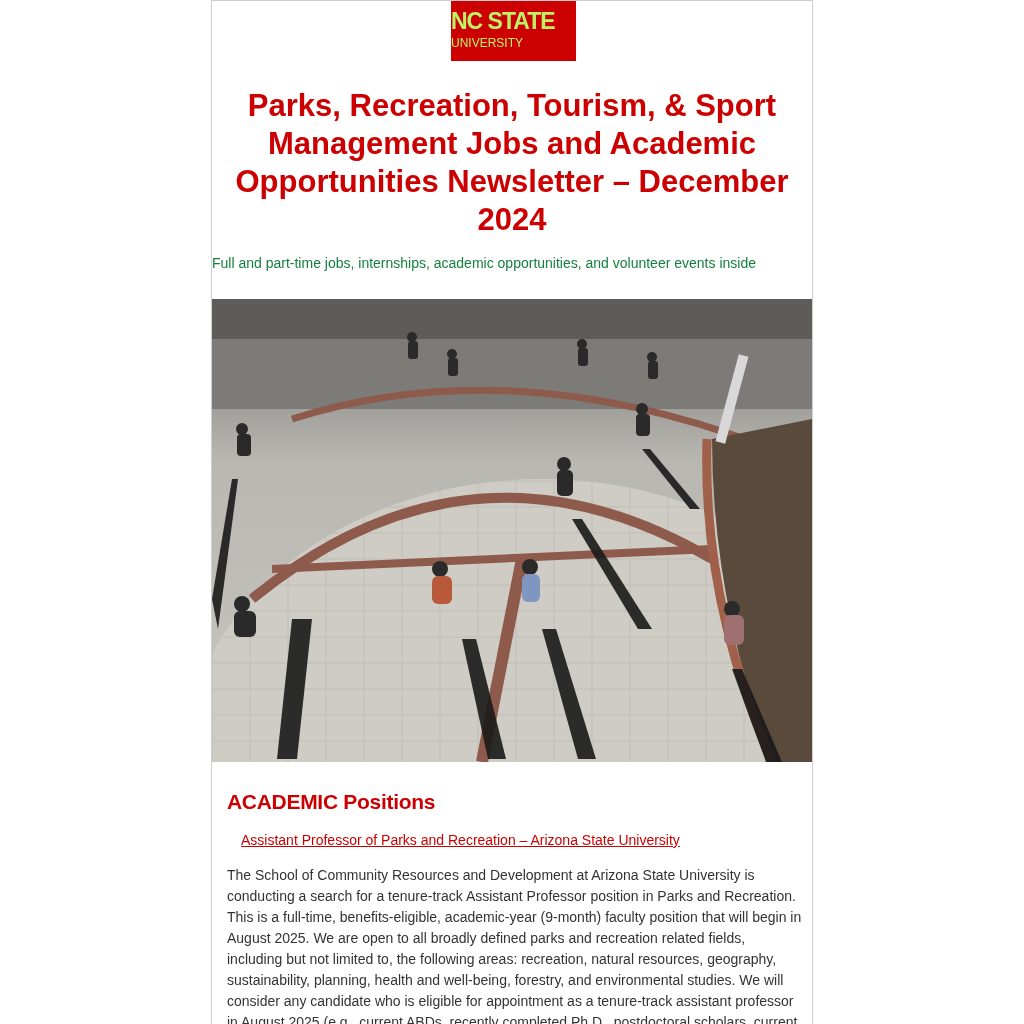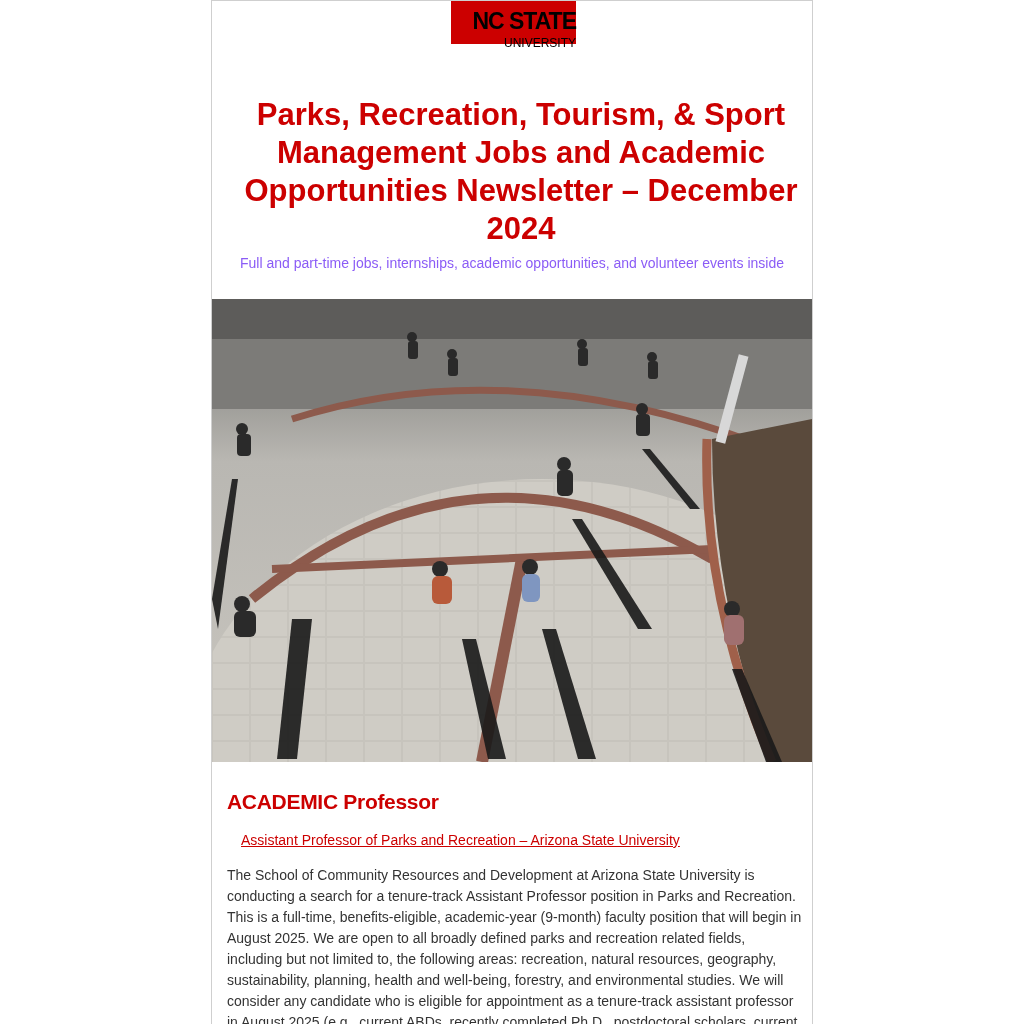--- a/index.html
+++ b/index.html
@@ -3,34 +3,34 @@
 <meta charset="utf-8">
 <style>
   html, body { margin: 0; padding: 0; background: #ffffff; }
   body { width: 1024px; height: 1024px; overflow: hidden; font-family: "Liberation Sans", sans-serif; }
   .wrap {
     position: absolute; left: 211px; top: 0; width: 600px; height: 1100px;
     border-left: 1px solid #cfcfcf; border-right: 1px solid #cfcfcf; border-top: 1px solid #cfcfcf;
     background: #fff;
   }
   .logo {
-    position: absolute; left: 239px; top: 0; width: 125px; height: 43px;
-    background: #cc0000; color: #000000; text-align: right;
+    position: absolute; left: 239px; top: 0; width: 125px; height: 60px;
+    background: #cc0000; color: #bef264; text-align: left;
     font-family: "Liberation Sans", sans-serif;
   }
   .logo .l1 { position: absolute; left: 0; right: 0; top: 7px; font-size: 23px; font-weight: bold; letter-spacing: -1px; line-height: 26px; }
   .logo .l2 { position: absolute; left: 0; right: 0; top: 32px; font-size: 12px; font-weight: normal; letter-spacing: 0px; line-height: 20px; }
   .title {
     position: absolute; left: 20px; width: 560px; top: 86px;
     text-align: center; color: #cc0000; font-weight: bold;
-    font-size: 31px; line-height: 38px; margin: 9px;
+    font-size: 31px; line-height: 38px; margin: 0;
   }
   .subtitle {
     position: absolute; left: 0; width: 600px; top: 253px;
-    text-align: center; color: #8b5cf6; font-size: 14px; line-height: 18px;
+    color: #15803d; font-size: 14px; line-height: 18px;
   }
   .photo {
     position: absolute; left: 0; top: 298px; width: 600px; height: 463px; overflow: hidden;
     background: #8a8a86;
   }
   .section-heading {
     position: absolute; left: 15px; top: 789px; margin: 0;
     color: #cc0000; font-size: 21px; font-weight: bold; letter-spacing: -0.3px;
   }
   .job-link {
@@ -115,19 +115,19 @@
         <circle cx="370" cy="45" r="5"></circle>
           <rect x="366" y="49" width="10" height="18" rx="3"></rect>
         <circle cx="440" cy="58" r="5"></circle>
           <rect x="436" y="62" width="10" height="18" rx="3"></rect>
       </g>
 
       <rect x="515" y="55" width="10" height="90" fill="#d8d8d8" transform="rotate(15 520 100)"></rect>
     </svg>
   </div>
 
-  <h2 class="section-heading">ACADEMIC Professor</h2>
+  <h2 class="section-heading">ACADEMIC Positions</h2>
 
   <a class="job-link" href="#">Assistant Professor of Parks and Recreation – Arizona State University</a>
 
   <p class="job-desc">The School of Community Resources and Development at Arizona State University is conducting a search for a tenure-track Assistant Professor position in Parks and Recreation. This is a full-time, benefits-eligible, academic-year (9-month) faculty position that will begin in August 2025. We are open to all broadly defined parks and recreation related fields, including but not limited to, the following areas: recreation, natural resources, geography, sustainability, planning, health and well-being, forestry, and environmental studies. We will consider any candidate who is eligible for appointment as a tenure-track assistant professor in August 2025 (e.g., current ABDs, recently completed Ph.D., postdoctoral scholars, current</p>
 
 </div>
 
 </body></html>

